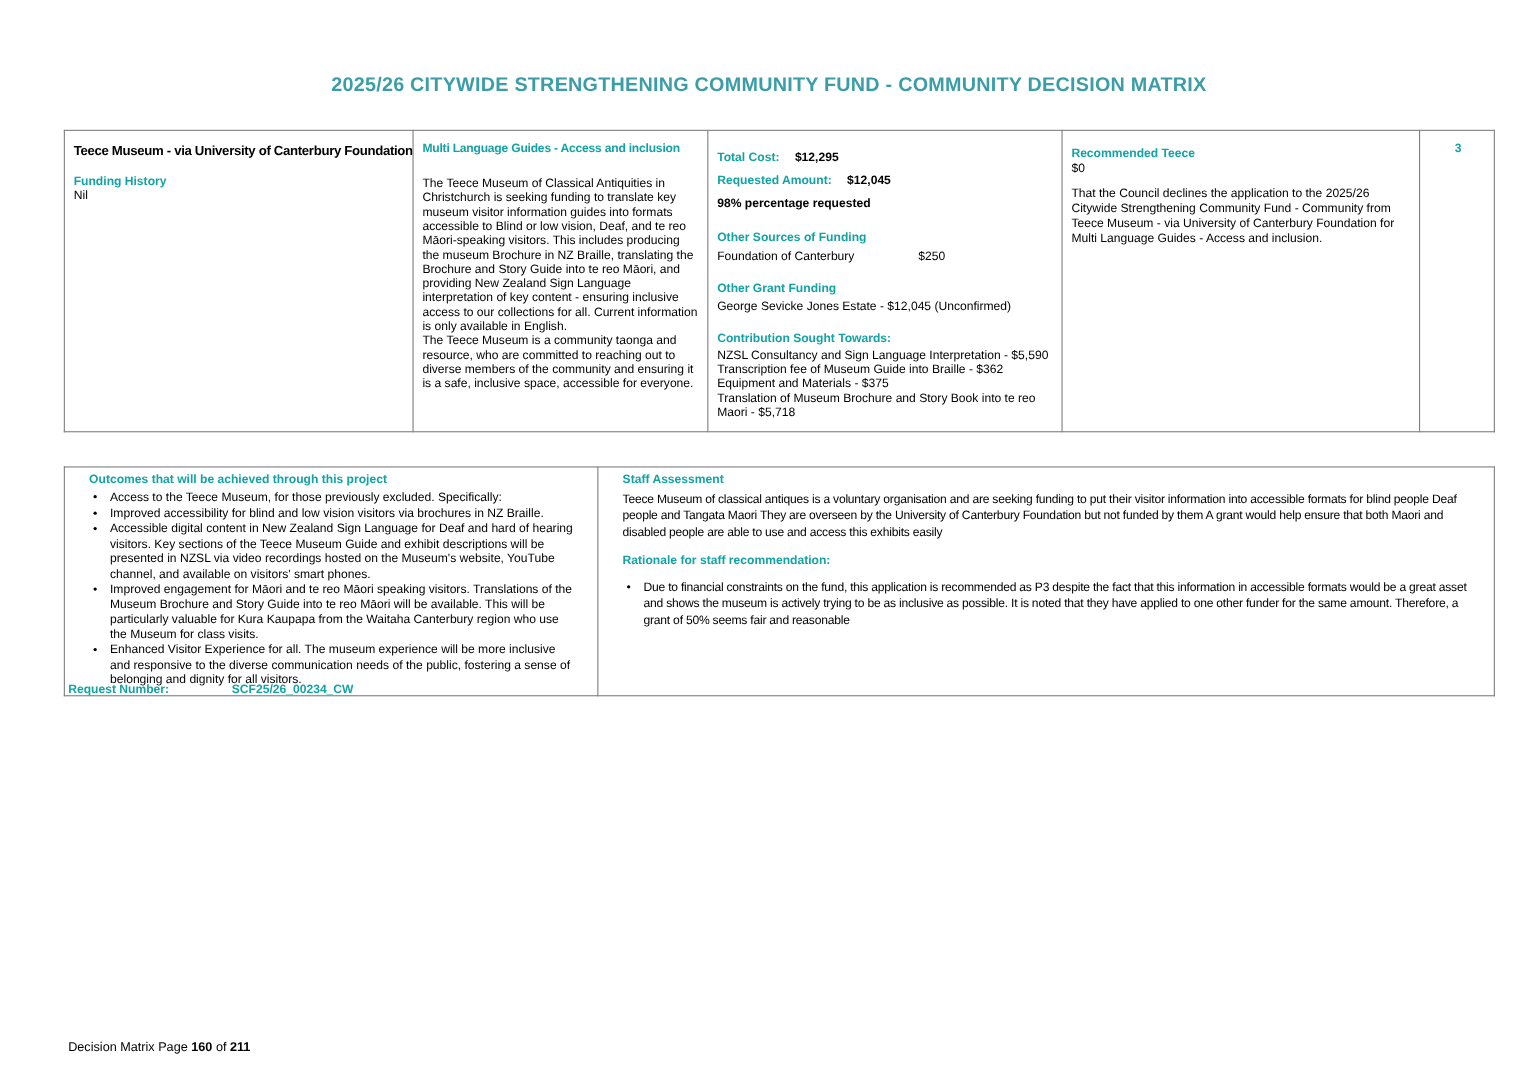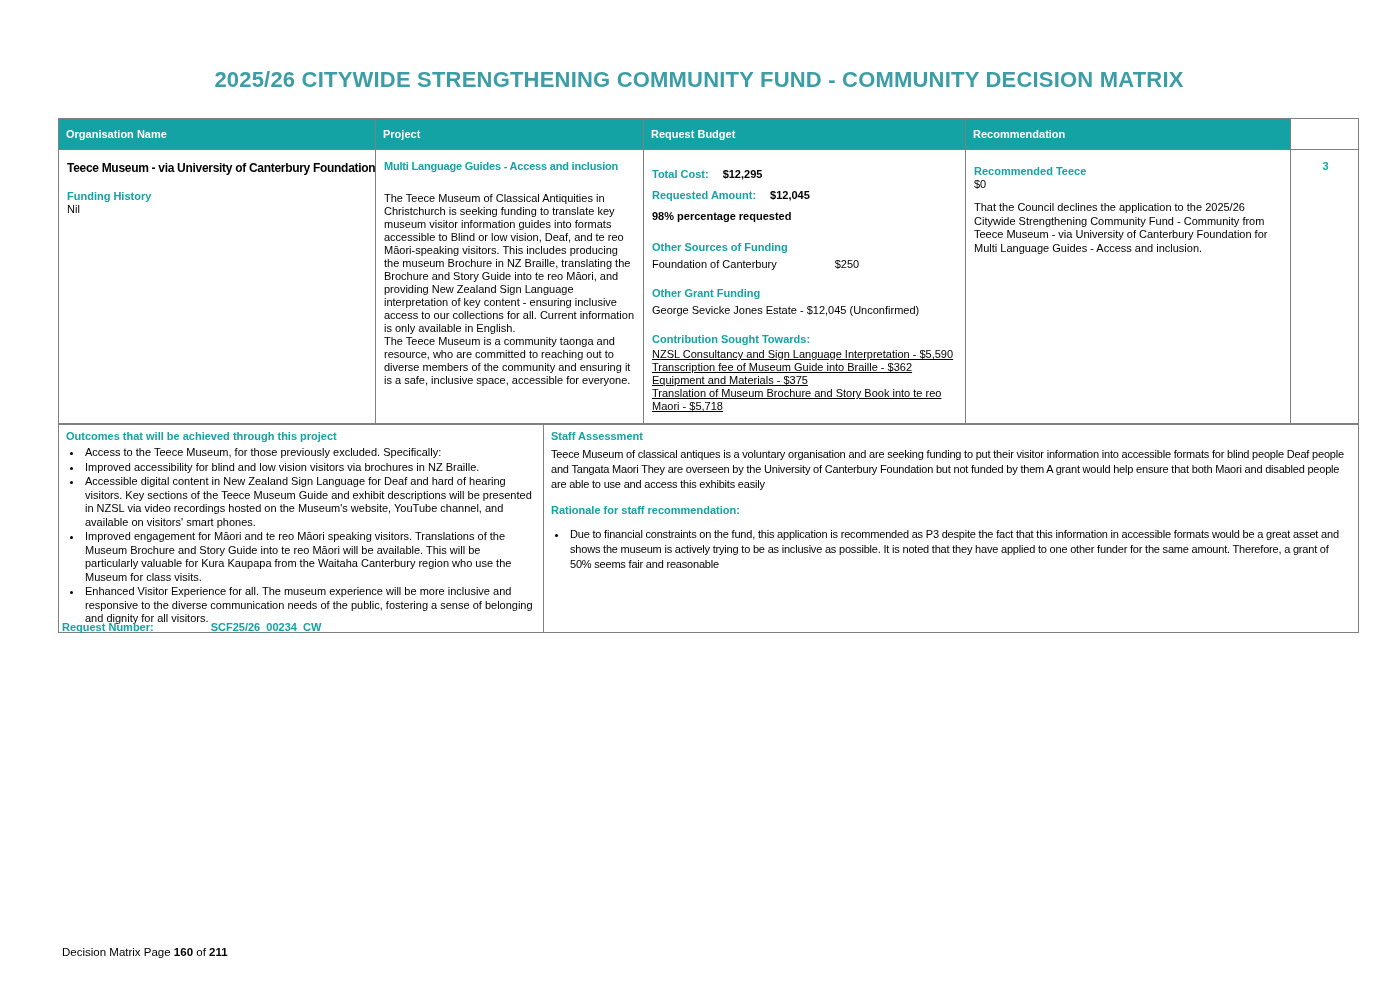--- a/index.html
+++ b/index.html
@@ -7,21 +7,21 @@
     --title-teal:#3B9EA7;
     --border:#7F7F7F;
   }
   html,body{margin:0;padding:0;}
   body{
     width:1398px;height:989px;position:relative;background:#fff;
     font-family:"Liberation Sans", sans-serif;color:#000;overflow:hidden;
   }
   .page-title{
     position:absolute;top:67px;left:0;width:100%;text-align:center;
-    color:var(--title-teal);font-weight:bold;font-size:22px;letter-spacing:.2px;
+    color:var(--title-teal);font-weight:bold;font-size:18px;letter-spacing:.2px;
   }
   
   table.matrix{
     position:absolute;left:58px;top:118px;width:1300px;
     border-collapse:collapse;table-layout:fixed;
   }
   table.matrix th{
     background:var(--teal);color:#fff;font-size:11px;font-weight:bold;text-align:left;
     padding:4px 7px;border:1px solid var(--border);height:22px;vertical-align:middle;
   }
@@ -35,37 +35,37 @@
   .org-name{font-size:12px;letter-spacing:-0.3px;white-space:nowrap;margin-top:2px;}
   .org-fh-label{margin-top:15px;}
   .proj-title{letter-spacing:-0.2px;}
   .proj-p1{margin-top:19px;}
   .budget-row1{margin-top:8px;}
   .budget-row{margin-top:8px;}
   .budget-sec{margin-top:18px;}
   .budget-val{margin-top:3px;line-height:15px;}
   .budget-sec2{margin-top:15px;}
   .contrib-list{margin-top:2px;}
-  .contrib-list div{line-height:13px;text-decoration:underline;}
+  .contrib-list div{line-height:13px;}
   .val-gap{margin-left:10px;padding-left:48px;}
   .big-gap{margin-left:14px;}
   .rec-label{margin-top:5px;}
   .rec-text{margin-top:10px;line-height:13.5px;}
   td.priority{
     text-align:center;padding:0;color:var(--teal);font-weight:bold;
     font-size:90px;line-height:84px;letter-spacing:-2px;
   }
   
   table.bottom{
     position:absolute;left:58px;top:424px;width:1300px;
     border-collapse:collapse;table-layout:fixed;
   }
   table.bottom td{
     border:1px solid var(--border);vertical-align:top;height:179px;
-    padding:5px 7px;font-size:11px;overflow:hidden;
+    padding:5px 22px;font-size:11px;overflow:hidden;
   }
   .outcomes-list{margin:4px 0 0 0;padding-left:17px;}
   .outcomes-list li{line-height:13.5px;margin:0 0 1px 0;padding-left:2px;}
   .staff-text{margin-top:5px;line-height:15px;letter-spacing:-0.2px;}
   .rationale-label{margin-top:12px;}
   .rationale-list{margin:11px 0 0 0;padding-left:17px;}
   .rationale-list li{line-height:15px;letter-spacing:-0.2px;padding-left:2px;}
   
   .request-number{position:absolute;left:62px;top:621px;font-size:11px;}
   .request-number .val-gap{margin-left:9px;}
@@ -78,27 +78,20 @@
 
 <table class="matrix">
   <colgroup>
     <col style="width:317px">
       <col style="width:268px">
       <col style="width:322px">
       <col style="width:325px">
       <col style="width:68px">
   </colgroup>
   <tbody>
-      <tr>
-    <th>Organisation Name</th>
-    <th>Project</th>
-    <th>Request Budget</th>
-    <th>Recommendation</th>
-    <th class="plain"></th>
-  </tr>
   <tr>
     <td>
       <div class="b org-name">Teece Museum - via University of Canterbury Foundation</div>
       <div class="teal-b org-fh-label">Funding History</div>
       <div>Nil</div>
     </td>
     <td>
       <div class="teal-b proj-title">Multi Language Guides - Access and inclusion</div>
       <div class="proj-p1">The Teece Museum of Classical Antiquities in Christchurch is seeking funding to translate key museum visitor information guides into formats accessible to Blind or low vision, Deaf, and te reo Māori-speaking visitors. This includes producing the museum Brochure in NZ Braille, translating the Brochure and Story Guide into te reo Māori, and providing New Zealand Sign Language interpretation of key content - ensuring inclusive access to our collections for all. Current information is only available in English.</div>
       <div>The Teece Museum is a community taonga and resource, who are committed to reaching out to diverse members of the community and ensuring it is a safe, inclusive space, accessible for everyone.</div>

